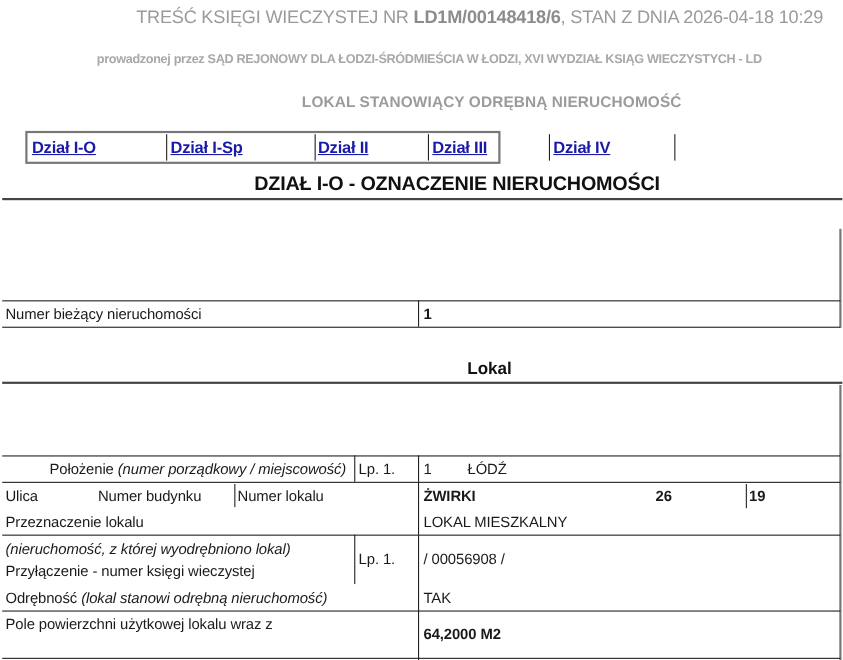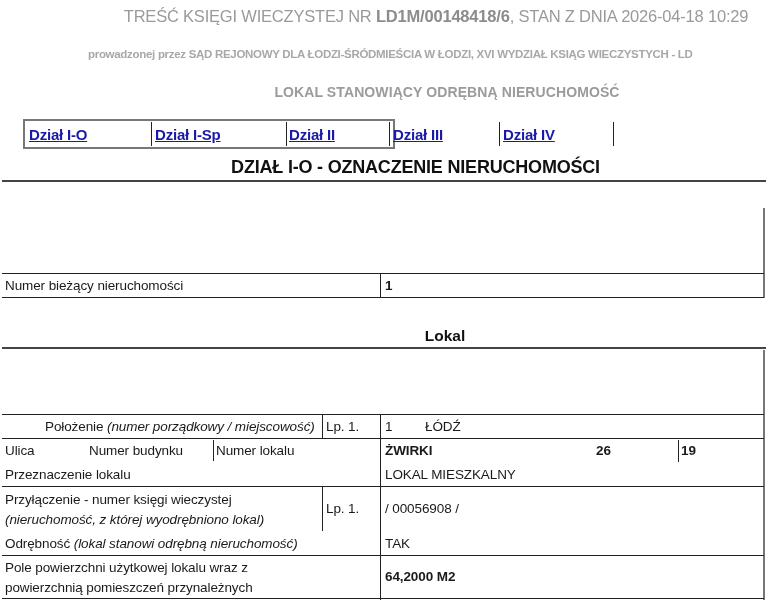--- a/index.html
+++ b/index.html
@@ -15,21 +15,21 @@
   .hdr-title b { font-weight: bold; color: #8c8c8c; }
   .hdr-court {
     top: 48px; left: 68px; font-size: 11.5px; font-weight: bold; color: #a8a8a8; letter-spacing: -0.3px;
   }
   .hdr-kind {
     top: 84px; left: 0; width: 766px; text-align: center; padding-left: 88px; box-sizing: border-box;
     font-size: 14px; font-weight: bold; color: #9b9b9b; letter-spacing: 0.1px;
   }
   
   .nav {
-    top: 119px; left: 3px; width: 372px; height: 30px;
+    top: 119px; left: 3px; width: 432px; height: 30px;
     border: 2px solid #777; box-sizing: border-box; background: #fff;
   }
   .nav a {
     position: absolute; top: 5px; font-size: 15px; font-weight: bold; color: #1a1aa8;
     text-decoration: underline; letter-spacing: -0.2px;
   }
   .nav .sep { position: absolute; top: 1px; width: 1px; height: 24px; background: #222; }
   .section-title {
     top: 157px; left: 0; width: 703px; text-align: center; padding-left: 88px; box-sizing: border-box;
     font-size: 18px; font-weight: bold; color: #111; letter-spacing: -0.2px;
@@ -98,30 +98,29 @@
 <div class="cell b" style="top:443px; left:385px;">ŻWIRKI</div>
 <div class="cell b" style="top:443px; left:596px;">26</div>
 <div class="vline" style="top:440px; left:678px; height:22px;"></div>
 <div class="cell b" style="top:443px; left:681px;">19</div>
 
 <div class="cell" style="top:467px; left:5px;">Przeznaczenie lokalu</div>
 <div class="cell" style="top:467px; left:385px;">LOKAL MIESZKALNY</div>
 <div class="hline thin" style="top:486px; left:2px; width:762px;"></div>
 
 <div class="cell" style="top:490px; left:5px; line-height:20px;">
+  <div><i>(nieruchomość, z której wyodrębniono lokal)</i></div>
   <div>Przyłączenie - numer księgi wieczystej</div>
-  <div><i>(nieruchomość, z której wyodrębniono lokal)</i></div>
 </div>
 <div class="vline" style="top:486px; left:322px; height:45px;"></div>
 <div class="cell" style="top:501px; left:326px;">Lp. 1.</div>
 <div class="vline" style="top:486px; left:380px; height:114px;"></div>
 <div class="cell" style="top:501px; left:385px;">/ 00056908 /</div>
 
 <div class="cell" style="top:536px; left:5px;"><span>Odrębność</span> <i>(lokal stanowi odrębną nieruchomość)</i></div>
 <div class="cell" style="top:536px; left:385px;">TAK</div>
 <div class="hline thin" style="top:555px; left:2px; width:762px;"></div>
 
 <div class="cell" style="top:558px; left:5px; line-height:20px;">
   <div>Pole powierzchni użytkowej lokalu wraz z</div>
-  <div>powierzchnią pomieszczeń przynależnych</div>
 </div>
 <div class="cell b" style="top:569px; left:385px;">64,2000 M2</div>
 <div class="hline thin" style="top:598px; left:2px; width:762px;"></div>
 
 </body></html>

